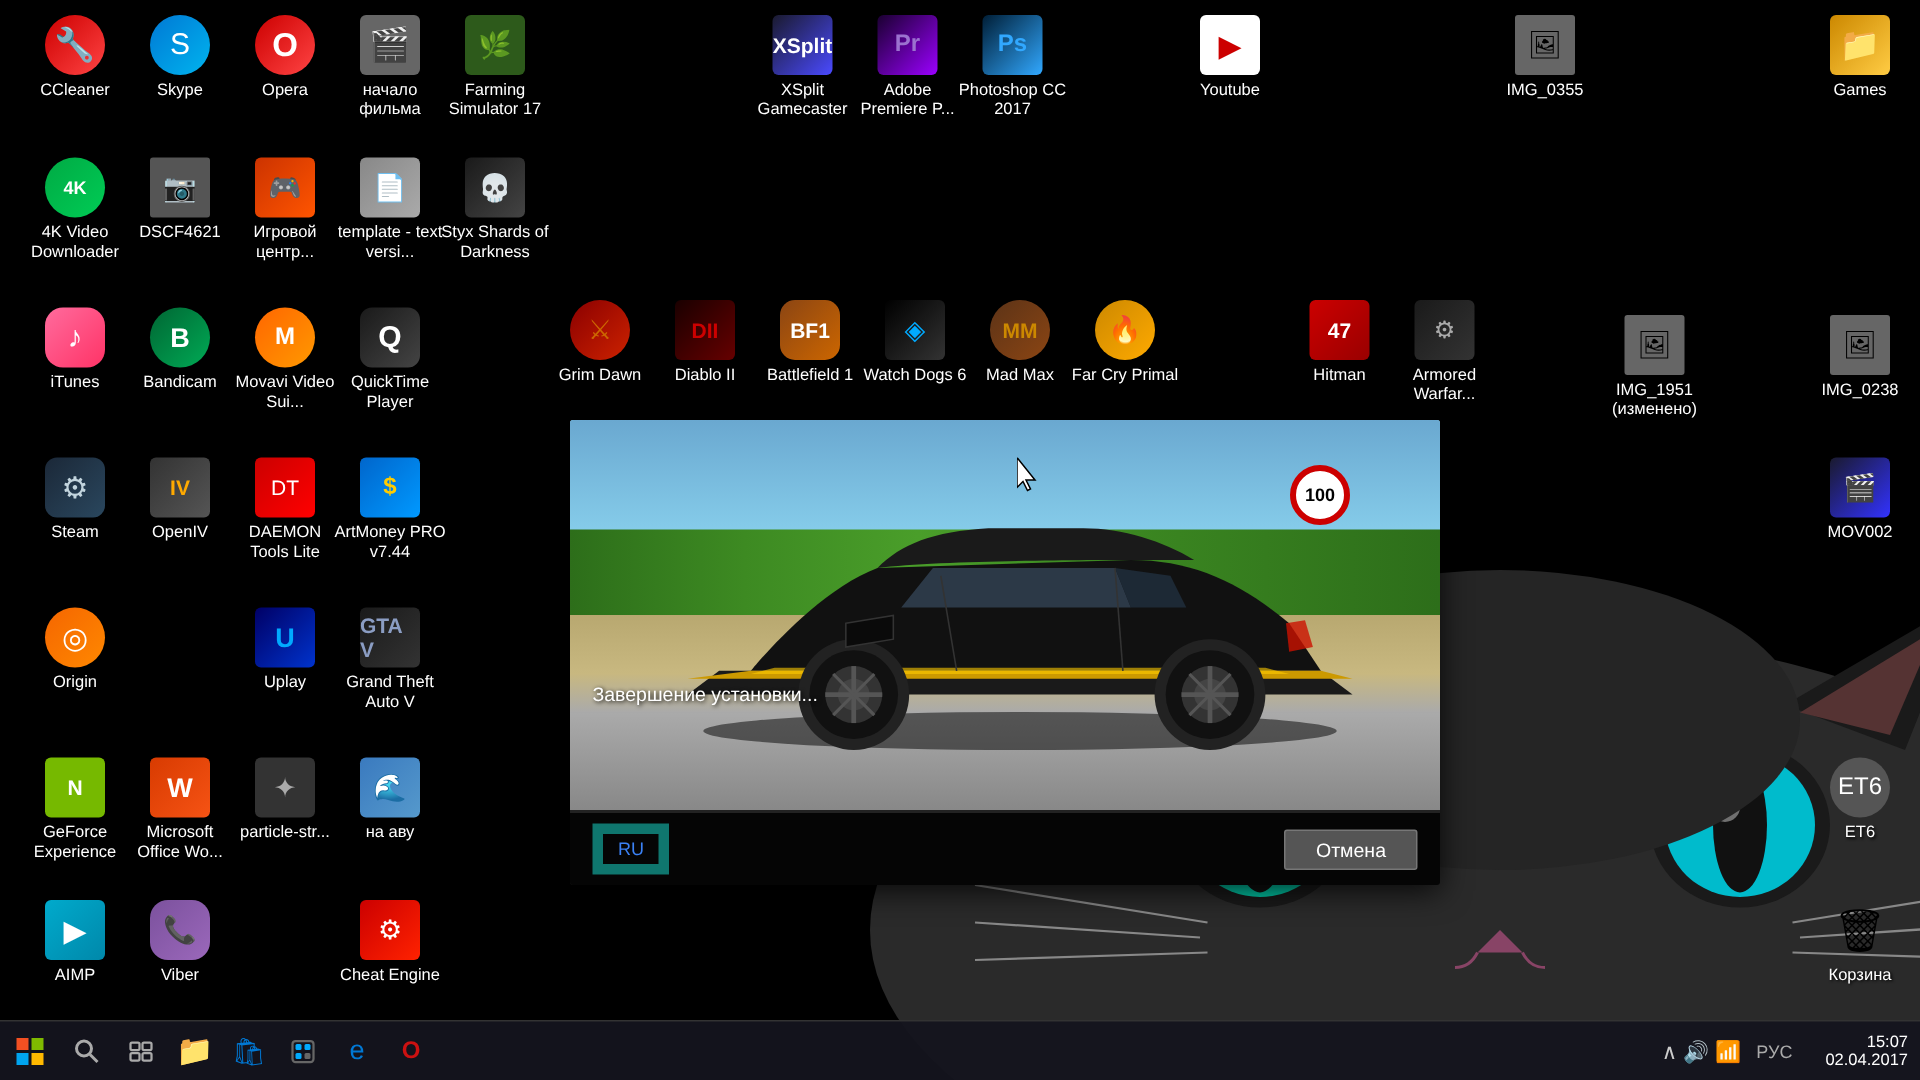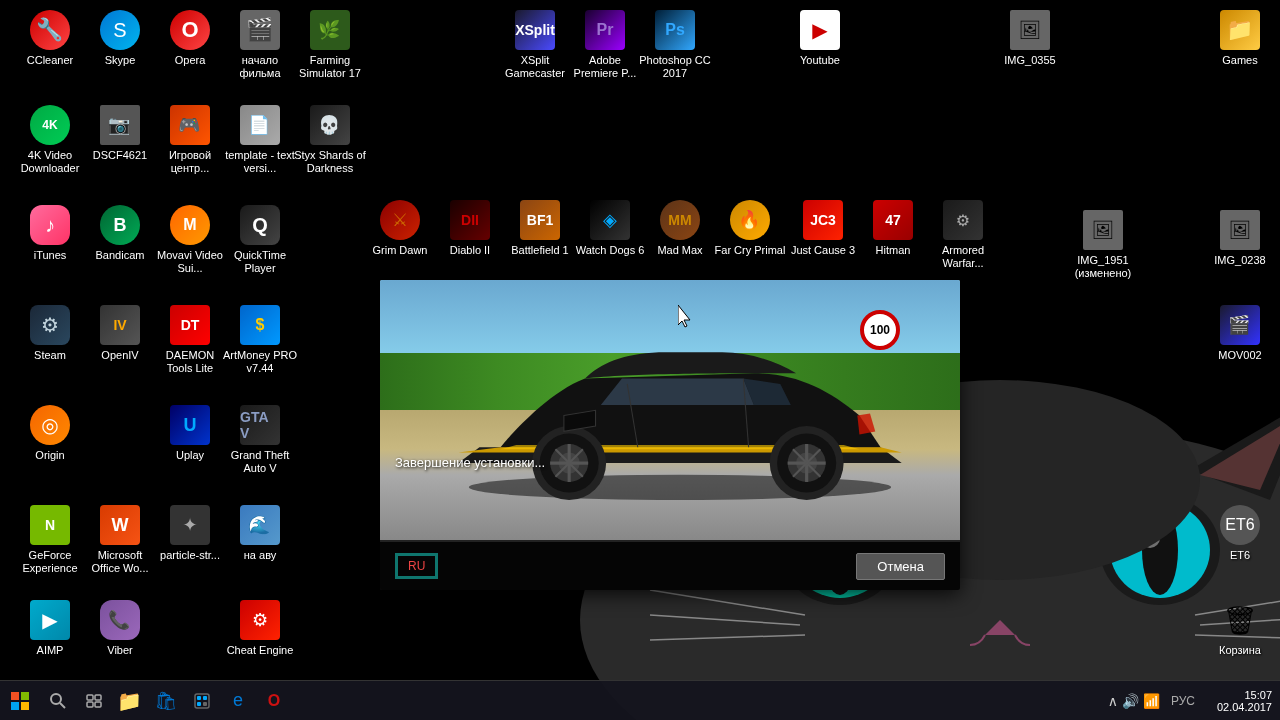--- a/index.html
+++ b/index.html
@@ -229,22 +229,22 @@
       background: rgba(0,0,0,0.85);
       display: flex;
       align-items: center;
       justify-content: space-between;
       padding: 0 15px;
       z-index: 30;
     }
 
     .lang-badge {
       background: transparent;
-      border: 3px solid #0f766e;
-      color: #ef4444;
+      border: 7px solid #0f766e;
+      color: #3b82f6;
       padding: 3px 10px;
       font-size: 12px;
       cursor: pointer;
     }
 
     .cancel-btn {
       background: #555;
       border: 1px solid #777;
       color: #fff;
       padding: 5px 20px;
@@ -277,21 +277,21 @@
     .ic-gta { background: linear-gradient(135deg, #1a1a1a, #333); }
     .ic-geforce { background: linear-gradient(135deg, #76b900, #76b900); }
     .ic-msoffice { background: linear-gradient(135deg, #d83b01, #f65314); }
     .ic-particle { background: #333; }
     .ic-naavu { background: linear-gradient(135deg, #3a7abf, #5599cc); }
     .ic-aimp { background: linear-gradient(135deg, #00aacc, #0088aa); border-radius: 4px; }
     .ic-viber { background: linear-gradient(135deg, #7b519d, #9b68bb); border-radius: 12px; }
     .ic-cheat { background: linear-gradient(135deg, #cc0000, #ff2200); }
     .ic-grimdawn { background: linear-gradient(135deg, #8b0000, #cc2200); border-radius: 50%; }
     .ic-diablo { background: linear-gradient(135deg, #1a0000, #660000); }
-    .ic-battlefield { background: linear-gradient(135deg, #8b4513, #cc6600); }
+    .ic-battlefield { background: linear-gradient(135deg, #8b4513, #cc6600); border-radius: 10px; }
     .ic-watchdogs { background: linear-gradient(135deg, #000, #333); }
     .ic-madmax { background: linear-gradient(135deg, #5c3317, #8b4513); border-radius: 50%; }
     .ic-farcry { background: linear-gradient(135deg, #cc8800, #ffaa00); border-radius: 50%; }
     .ic-justcause { background: linear-gradient(135deg, #cc0000, #ff2200); }
     .ic-hitman { background: linear-gradient(135deg, #cc0000, #990000); }
     .ic-armored { background: linear-gradient(135deg, #1a1a1a, #333); }
     .ic-recyclebin { background: transparent; }
     .ic-games { background: linear-gradient(135deg, #cc8800, #ffcc44); border-radius: 4px; }
     .ic-img { background: #666; border-radius: 2px; }
     .ic-mov { background: linear-gradient(135deg, #1a1a2e, #3232ff); border-radius: 4px; }
@@ -463,24 +463,20 @@
       <span class="icon-label">Watch Dogs 6</span>
     </div>
     <div class="icon-group" style="left:640px;top:200px">
       <div class="icon-img ic-madmax" style="color:#cc8800;font-size:14px;font-weight:bold">MM</div>
       <span class="icon-label">Mad Max</span>
     </div>
     <div class="icon-group" style="left:710px;top:200px">
       <div class="icon-img ic-farcry" style="color:#fff;font-size:18px">🔥</div>
       <span class="icon-label">Far Cry Primal</span>
     </div>
-    <div class="icon-group" style="left:783px;top:200px">
-      <div class="icon-img ic-justcause" style="color:#fff;font-weight:bold;font-size:14px">JC3</div>
-      <span class="icon-label">Just Cause 3</span>
-    </div>
     <div class="icon-group" style="left:853px;top:200px">
       <div class="icon-img ic-hitman" style="color:#fff;font-weight:bold;font-size:14px">47</div>
       <span class="icon-label">Hitman</span>
     </div>
     <div class="icon-group" style="left:923px;top:200px">
       <div class="icon-img ic-armored" style="color:#aaa;font-size:16px">⚙</div>
       <span class="icon-label">Armored Warfar...</span>
     </div>
 
     <div class="icon-group" style="left:1063px;top:210px">
@@ -494,21 +490,21 @@
 
     <div class="icon-group" style="left:10px;top:305px">
       <div class="icon-img ic-steam" style="color:#c2d4dd;font-size:20px">⚙</div>
       <span class="icon-label">Steam</span>
     </div>
     <div class="icon-group" style="left:80px;top:305px">
       <div class="icon-img ic-openiv" style="color:#ffaa00;font-weight:bold;font-size:14px">IV</div>
       <span class="icon-label">OpenIV</span>
     </div>
     <div class="icon-group" style="left:150px;top:305px">
-      <div class="icon-img ic-daemon" style="color:#fff;font-weight:bold;font-size:14px">DT</div>
+      <div class="icon-img ic-daemon" style="color:#fff;font-weight:normal;font-size:14px">DT</div>
       <span class="icon-label">DAEMON Tools Lite</span>
     </div>
     <div class="icon-group" style="left:220px;top:305px">
       <div class="icon-img ic-artmoney" style="color:#ffcc00;font-weight:bold;font-size:16px">$</div>
       <span class="icon-label">ArtMoney PRO v7.44</span>
     </div>
 
     <div class="icon-group" style="left:1200px;top:305px">
       <div class="icon-img ic-mov" style="color:#fff;font-size:18px">🎬</div>
       <span class="icon-label">MOV002</span>

